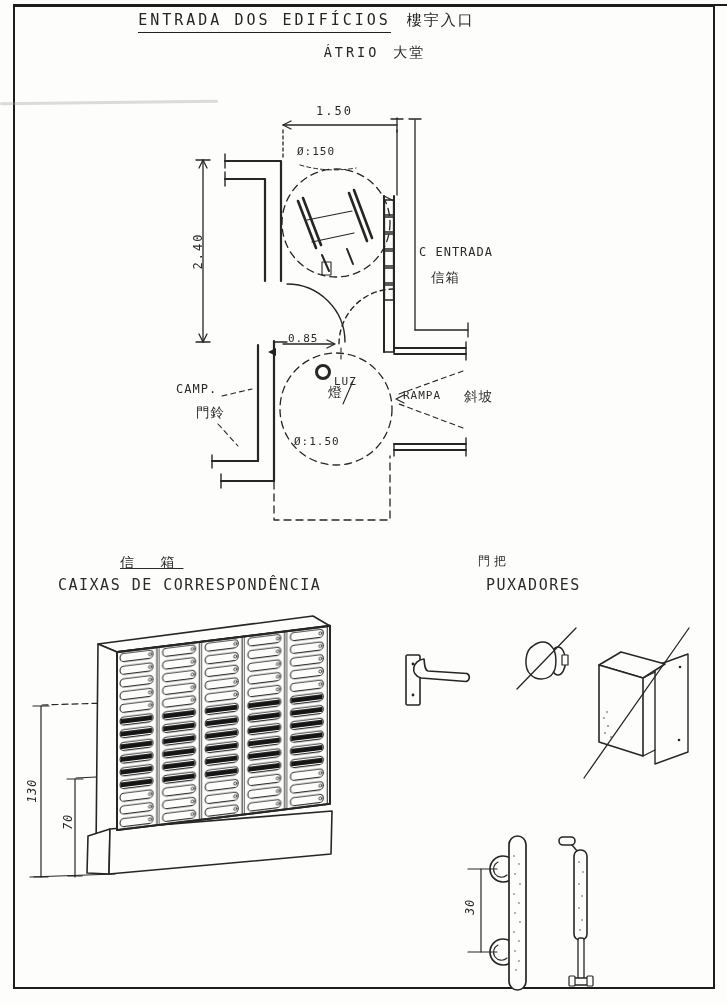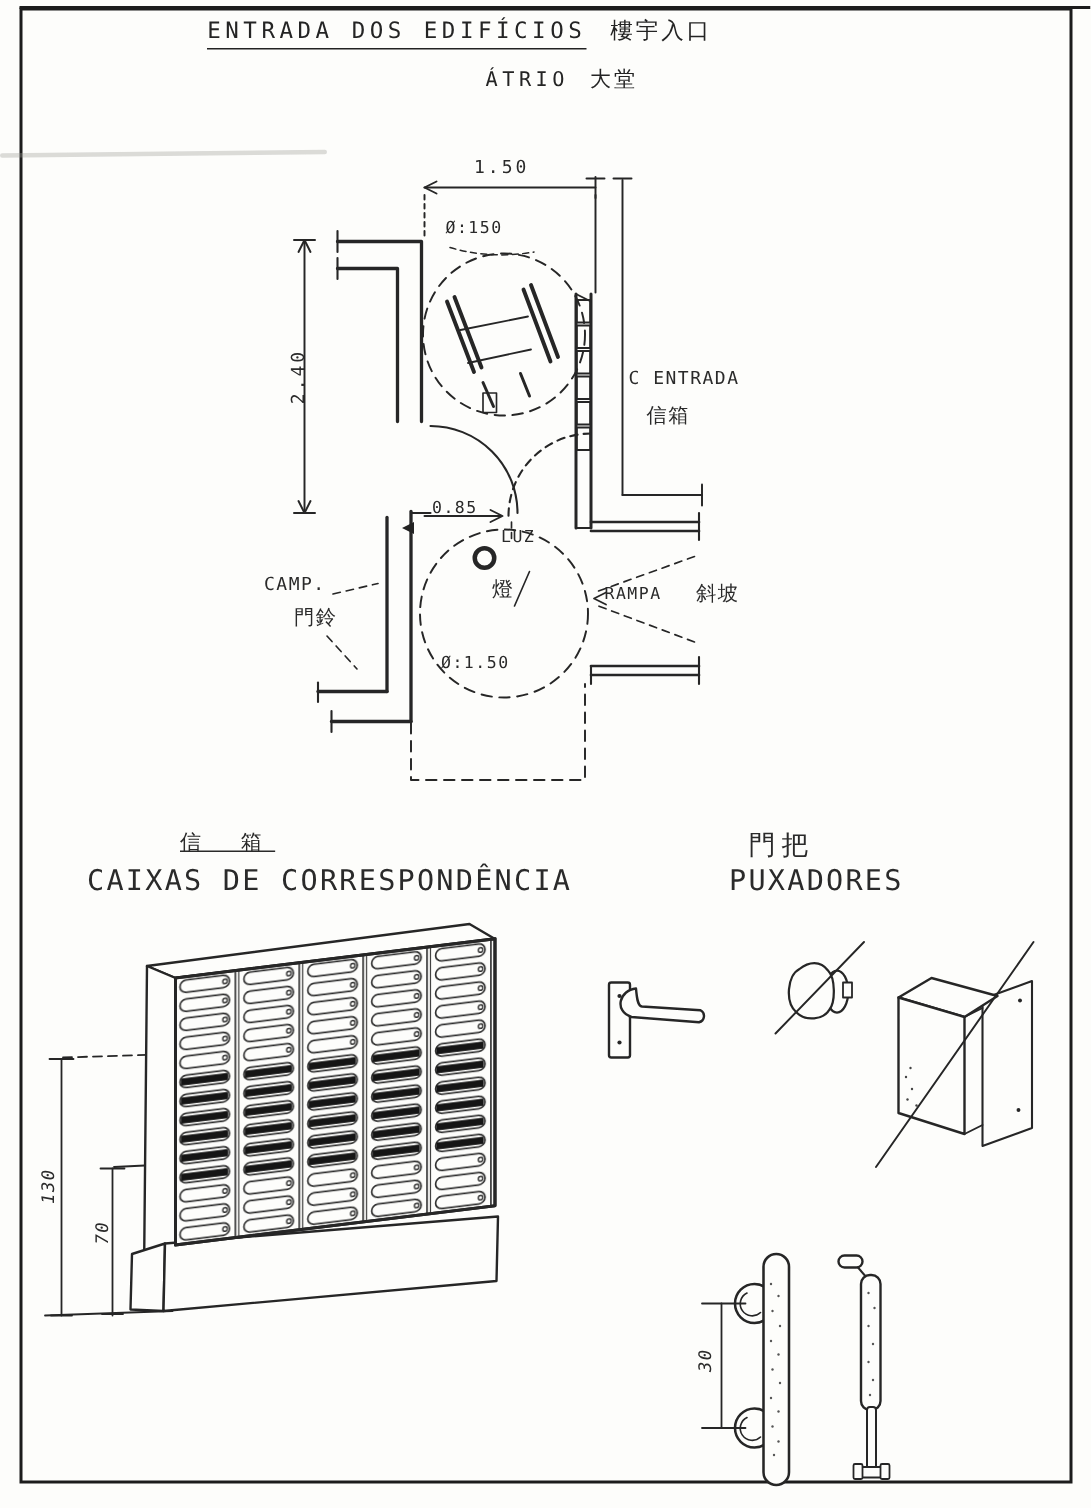--- a/index.html
+++ b/index.html
@@ -17,24 +17,24 @@
   .rot{transform:rotate(-90deg);}
   .hdr{position:absolute;left:0;top:10px;width:613px;text-align:center;}
   .hdr-row{display:inline-flex;align-items:baseline;gap:16px;}
   .t-pt{font-size:15px;letter-spacing:3px;border-bottom:1.8px solid #222;padding-bottom:3px;}
   .t-zh{font-size:15px;letter-spacing:2px;}
   .sub{position:absolute;left:0;top:42px;width:727px;text-align:center;}
   .sub-row{display:inline-flex;align-items:baseline;gap:14px;margin-left:22px;}
   .s-pt{font-size:13.5px;letter-spacing:3px;}
   .s-zh{font-size:14px;letter-spacing:2px;}
   .sec-zh{font-size:14px;letter-spacing:9px;text-decoration:underline;}
-  .sec-pt{font-size:19px;letter-spacing:1.5px;}
+  .sec-pt{font-size:15px;letter-spacing:1.5px;}
   .dim{font-size:12px;letter-spacing:2px;}
   .dims{font-size:11px;letter-spacing:1px;}
-  .zh{font-size:13.5px;letter-spacing:1px;}
+  .zh{font-size:13.5px;letter-spacing:1px;font-family:Liberation Serif, serif;}
   .hand{font-size:11.5px;letter-spacing:1px;font-style:italic;}
   .smudge{position:absolute;left:0;top:101px;width:218px;height:3px;background:#9c9c96;opacity:.35;border-radius:2px;transform:rotate(-.6deg);}
   svg{position:absolute;overflow:visible;}
   svg *{vector-effect:none;}
 </style>
 </head>
 <body>
 
 <div class="topline"></div>
 <div class="frame"></div>
@@ -170,21 +170,21 @@
 
   <path d="M274,482 L274,520 L390,520 L390,456" stroke-width="1.3" stroke-dasharray="7,5"></path>
 </svg>
 
 <div class="lbl dim" style="left:316px;top:105px">1.50</div>
 <div class="lbl dims" style="left:297px;top:146px">Ø:150</div>
 <div class="lbl dim rot" style="left:180px;top:245px">2.40</div>
 <div class="lbl dims" style="left:419px;top:246px;font-size:12px">C ENTRADA</div>
 <div class="lbl zh" style="left:431px;top:271px">信箱</div>
 <div class="lbl dims" style="left:288px;top:333px">0.85</div>
-<div class="lbl dims" style="left:334px;top:352px">LUZ</div>
+<div class="lbl dims" style="left:334px;top:376px">LUZ</div>
 <div class="lbl zh" style="left:328px;top:386px;font-size:14px">燈</div>
 <div class="lbl dims" style="left:176px;top:383px;font-size:12px">CAMP.</div>
 <div class="lbl zh" style="left:196px;top:406px">門鈴</div>
 <div class="lbl dims" style="left:403px;top:390px">RAMPA</div>
 <div class="lbl zh" style="left:464px;top:390px">斜坡</div>
 <div class="lbl dims" style="left:294px;top:436px">Ø:1.50</div>
 
 <div class="lbl sec-zh" style="left:120px;top:555px">信  箱</div>
 <div class="lbl sec-pt" style="left:58px;top:578px">CAIXAS DE CORRESPONDÊNCIA</div>
 
@@ -226,21 +226,21 @@
     <rect x="117" y="652" width="213" height="178" fill="#fdfdfb" stroke-width="2"></rect>
     <rect x="117" y="652" width="213" height="178" fill="url(#slatPat)" stroke="none"></rect>
     <rect x="117" y="715.5" width="213" height="76.2" fill="url(#slotPat)" stroke="none"></rect>
     <rect x="117" y="652" width="213" height="178" fill="none" stroke-width="2"></rect>
   </g>
 </svg>
 
 <div class="lbl hand rot" style="left:21px;top:785px">130</div>
 <div class="lbl hand rot" style="left:61px;top:816px">70</div>
 
-<div class="lbl zh" style="left:499px;top:555px;font-size:18px;letter-spacing:4px">門把</div>
+<div class="lbl zh" style="left:478px;top:555px;font-size:12px;letter-spacing:4px">門把</div>
 <div class="lbl sec-pt" style="left:486px;top:578px">PUXADORES</div>
 
 <svg style="left:380px;top:615px" width="320" height="385" viewBox="380 615 320 385" fill="none" stroke="#262626" stroke-linecap="round" stroke-linejoin="round">
 
   <g stroke-width="1.6">
     <rect x="406" y="655" width="14" height="50" rx="1.5" fill="#fdfdfb"></rect>
     <circle cx="413" cy="664" r="1.4" fill="#262626" stroke="none"></circle>
     <circle cx="413" cy="695" r="1.4" fill="#262626" stroke="none"></circle>
     <path d="M424,659 C413,660 409,674 421,678 L466,681.5 A4.3,4.3 0 0 0 467,673.5 L428,671 C425,670.5 424.5,665 424,659 Z" fill="#fdfdfb"></path>
   </g>

